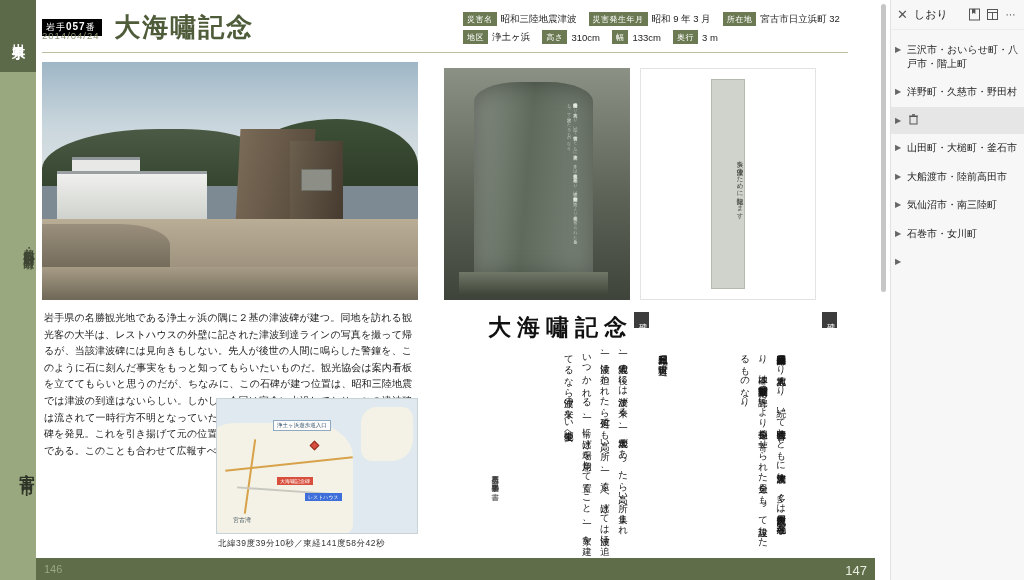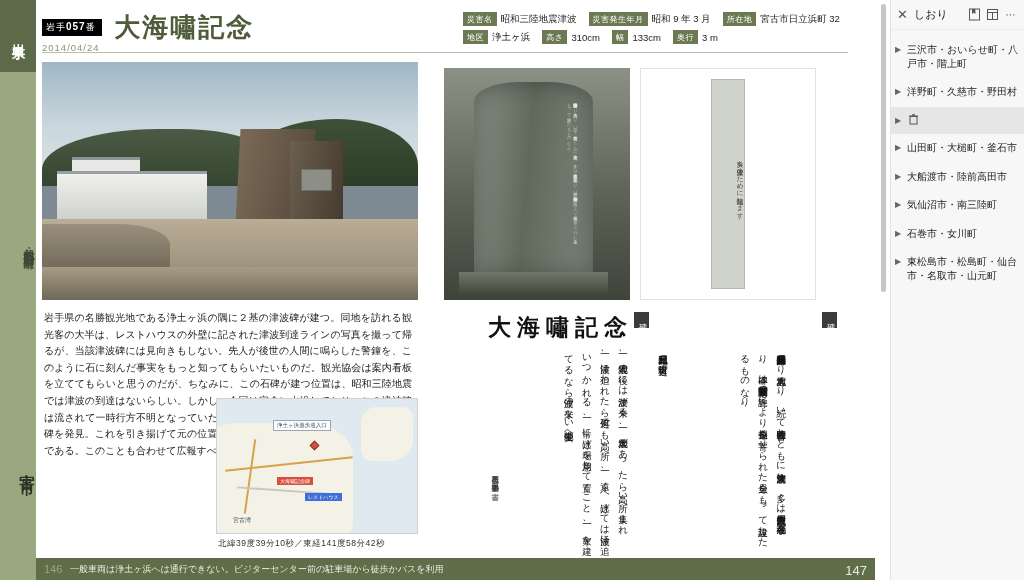--- a/index.html
+++ b/index.html
@@ -81,21 +81,21 @@
   .hdr-title {
     display: inline-block;
     font-size: 26px; font-weight: bold;
     color: #4f5c3a;
     margin-left: 8px;
     vertical-align: middle;
     letter-spacing: 2px;
     font-family: "Liberation Serif", serif;
   }
   .hdr-date {
-    position: absolute; left: 6px; top: 42px;
+    position: absolute; left: 6px; top: 30px;
     font-size: 9.5px; color: #8b9470; letter-spacing: 1px;
   }
   .hdr-rule {
     position: absolute; left: 6px; top: 52px; width: 806px;
     border-top: 1px solid #b9c0a4;
   }
 
   
   .meta {
     position: absolute; right: 22px; top: 12px;
@@ -420,21 +420,20 @@
 一、大地震があったら高い所へ集まれ
 一、津波に追われたら何処でも高い所へ
 一、遠くへ逃げては津波に追いつかれる
 一、常に逃げ場を用意して置くこと
 一、家を建てるなら津波の来ない安全地帯へ</div>
       <div class="vert-block v-date">昭和九年三月三日　宮古町建之</div>
       <div class="vert-block v-sign">石黒英彦　岩手県知事 書</div>
 
       <div class="foot">
         <div class="pgnum-left">146</div>
-        <div class="foot-l" style="left:34px;">一般車両は浄土ヶ浜へは通行できない。ビジターセンター前の駐車場から徒歩かバスを利用</div>
         <div class="pgnum-right">147</div>
       </div>
 
     </div>
   </div>
 
   <div class="scroll-col">
     <div class="scroll-thumb"></div>
   </div>
 
@@ -488,18 +487,17 @@
       <div class="sb-item">
         <span class="sb-chev">▶</span>
         <span class="sb-label">気仙沼市・南三陸町</span>
       </div>
       <div class="sb-item">
         <span class="sb-chev">▶</span>
         <span class="sb-label">石巻市・女川町</span>
       </div>
       <div class="sb-item">
         <span class="sb-chev">▶</span>
-        <span class="sb-label">東松島市・松島町・仙台市・名取市・山元町</span>
       </div>
     </div>
   </div>
 
 </div>
 
 </body></html>

